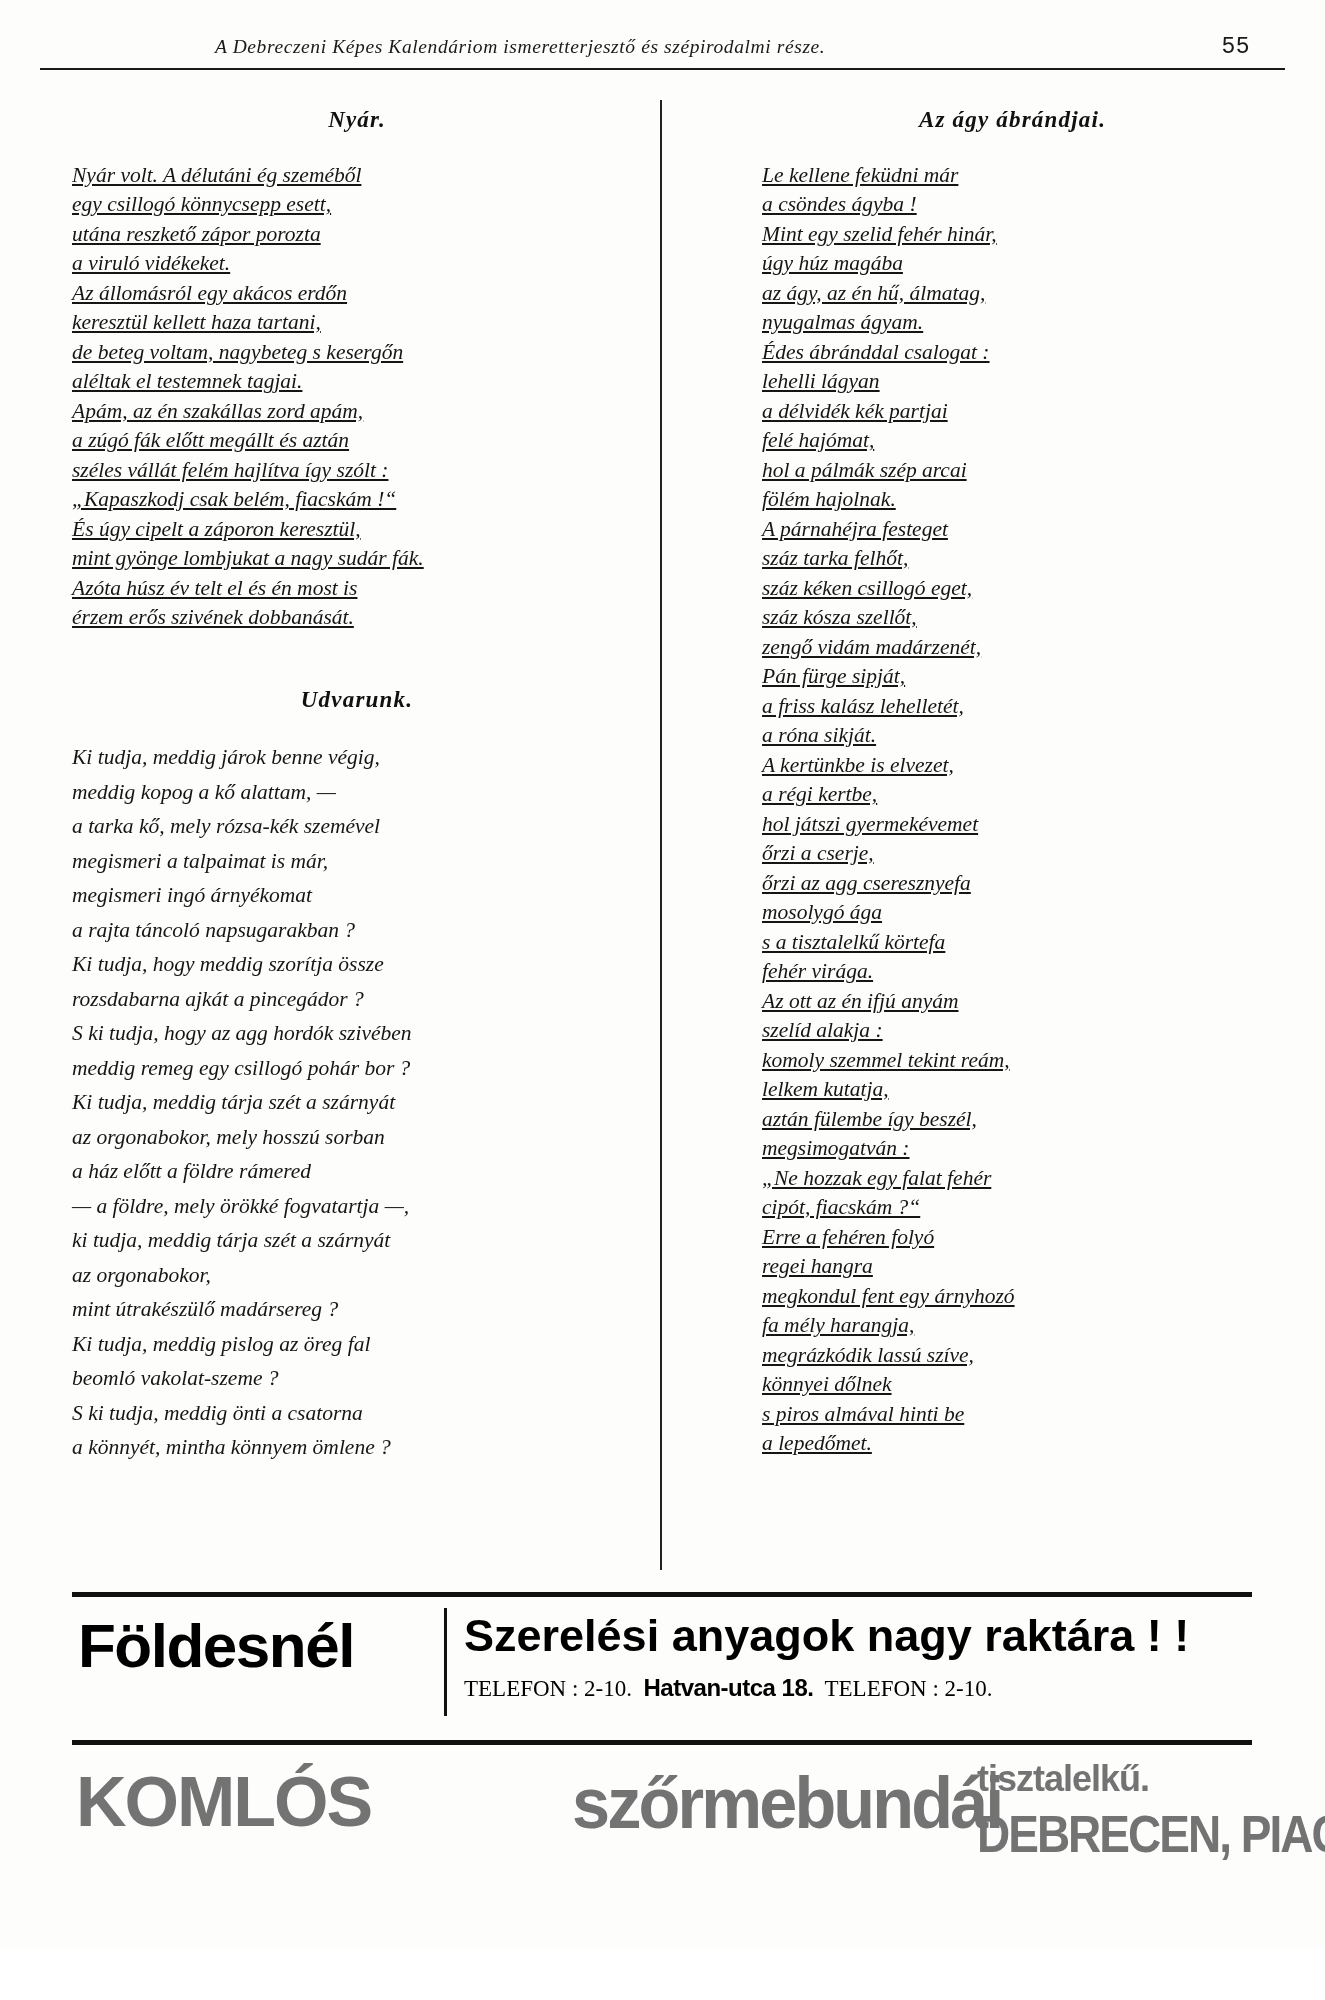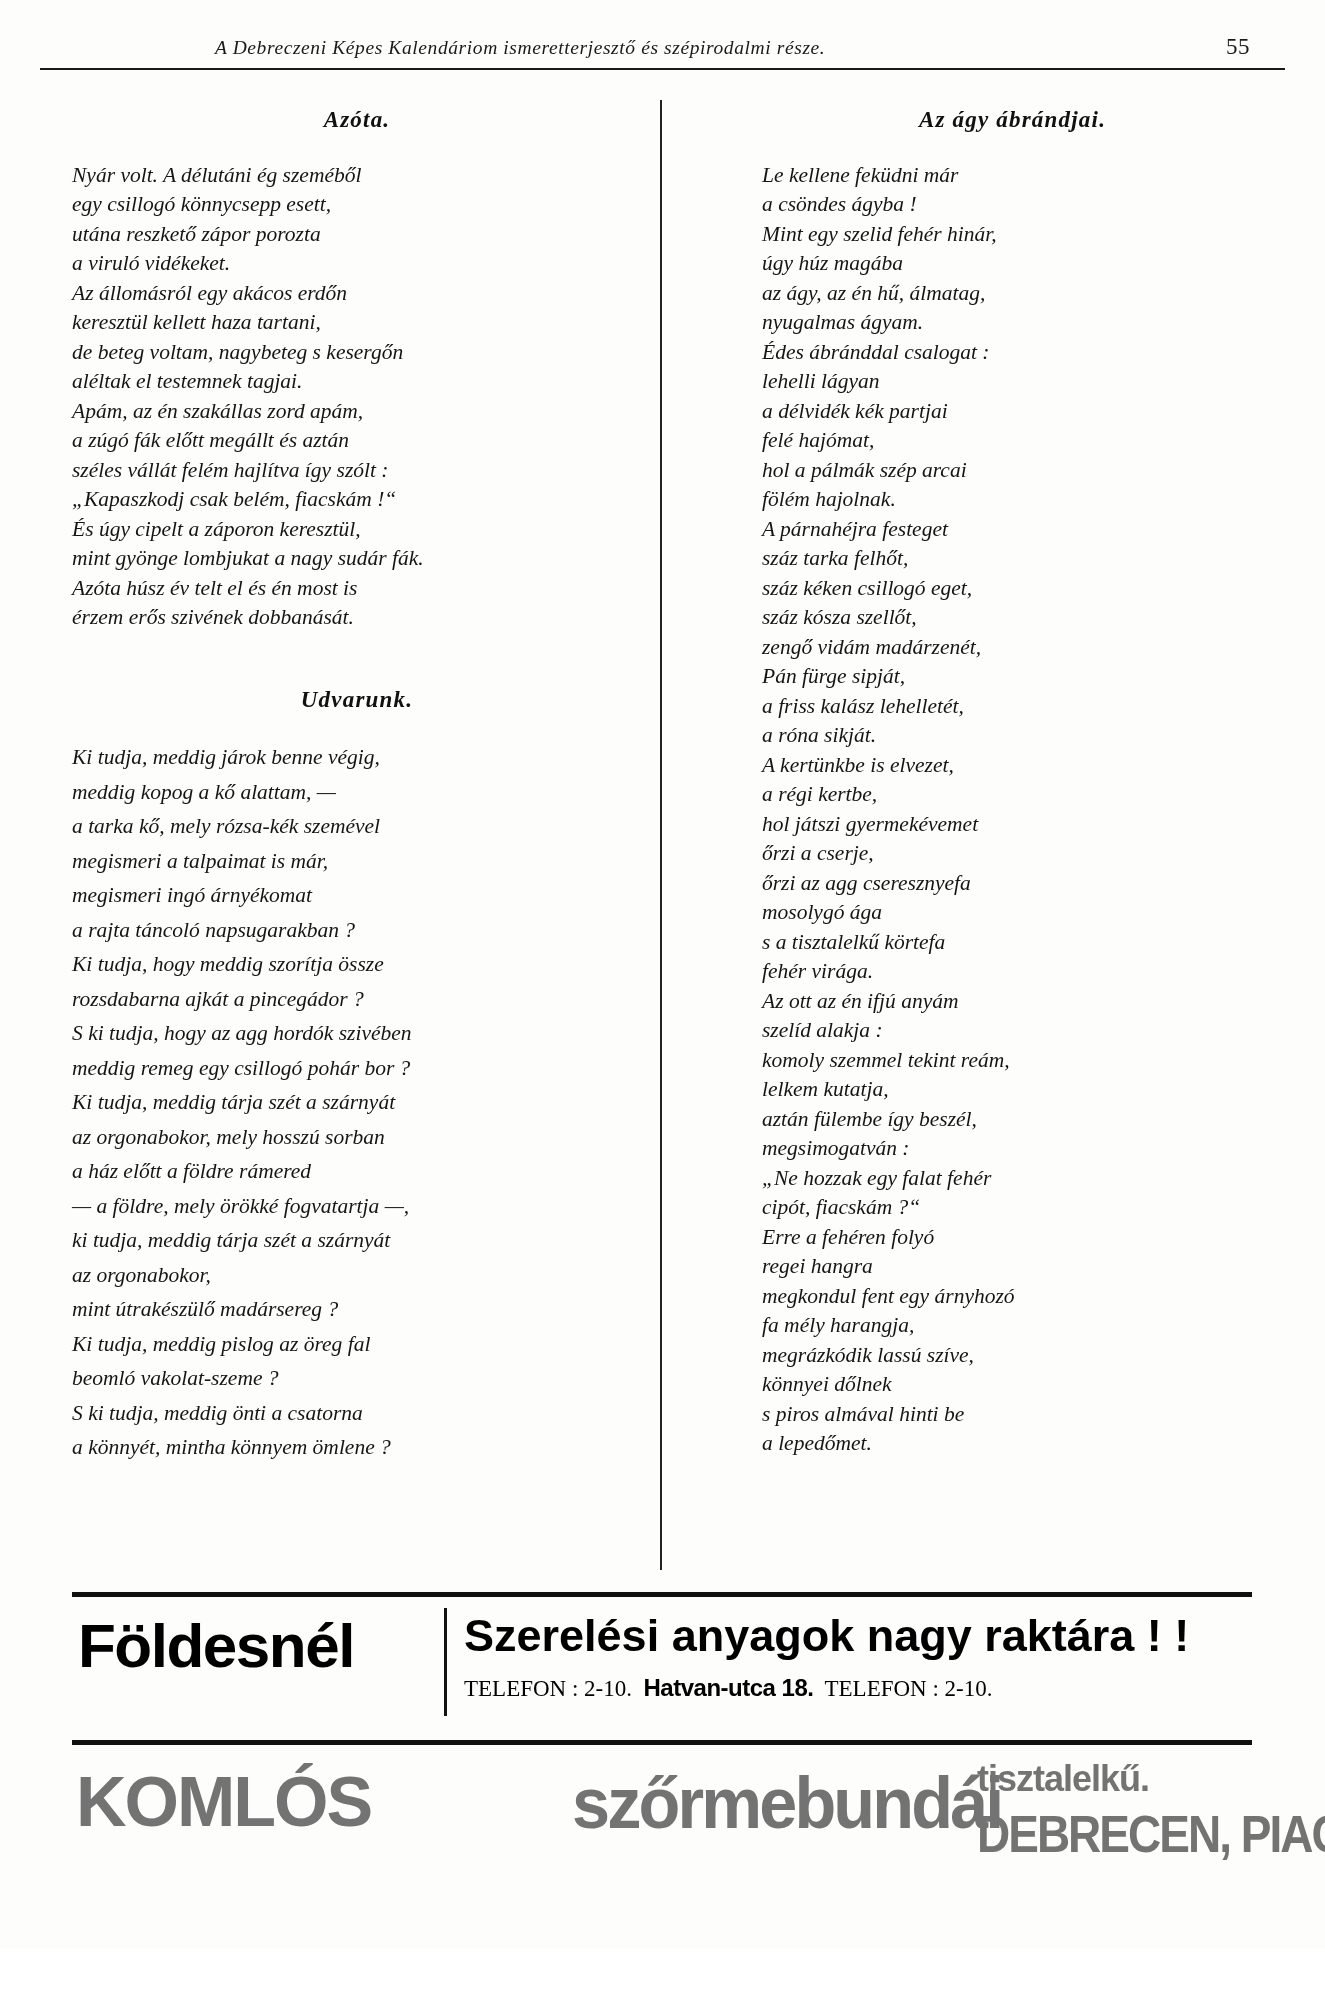--- a/index.html
+++ b/index.html
@@ -35,21 +35,21 @@
   }
   .runhead-title {
     font-family: "Liberation Serif", serif;
     font-style: italic;
     font-size: 19.5px;
     letter-spacing: 0.6px;
     color: #1a1a1a;
     margin-left: 140px;
   }
   .runhead-page {
-    font-family: Liberation Serif, serif;
+    font-family: Liberation Mono, monospace;
     font-size: 23px;
     color: #1a1a1a;
     letter-spacing: 0.5px;
   }
   .rule-top {
     position: absolute;
     left: 40px;
     top: 68px;
     width: 1245px;
     height: 2px;
@@ -95,21 +95,21 @@
     margin-top: 52px;
   }
   .poem-body p {
     margin: 0;
     white-space: pre;
   }
 
   .col-right .poem-body p { padding-left: 22px; }
   .col-right .poem-title { padding-left: 0; }
 
-  .line-tight { line-height: 29.5px; }
+  .line-tight { line-height: 29.5px; text-decoration: underline; }
   .line-loose { line-height: 34.5px; }
 
   
   .rule-ad1 {
     position: absolute;
     left: 72px;
     top: 1592px;
     width: 1180px;
     height: 5px;
     background: #111;
@@ -240,21 +240,21 @@
 
   <div class="runhead">
     <div class="runhead-title">A Debreczeni Képes Kalendáriom ismeretterjesztő és szépirodalmi része.</div>
     <div class="runhead-page">55</div>
   </div>
   <div class="rule-top"></div>
 
   <div class="col-divider"></div>
 
   <div class="col col-left">
-    <div class="poem-title">Azóta.</div>
+    <div class="poem-title">Nyár.</div>
     <div class="poem-body line-tight">
       <p>Nyár volt. A délutáni ég szeméből
 egy csillogó könnycsepp esett,
 utána reszkető zápor porozta
 a viruló vidékeket.
 Az állomásról egy akácos erdőn
 keresztül kellett haza tartani,
 de beteg voltam, nagybeteg s kesergőn
 aléltak el testemnek tagjai.
 Apám, az én szakállas zord apám,

